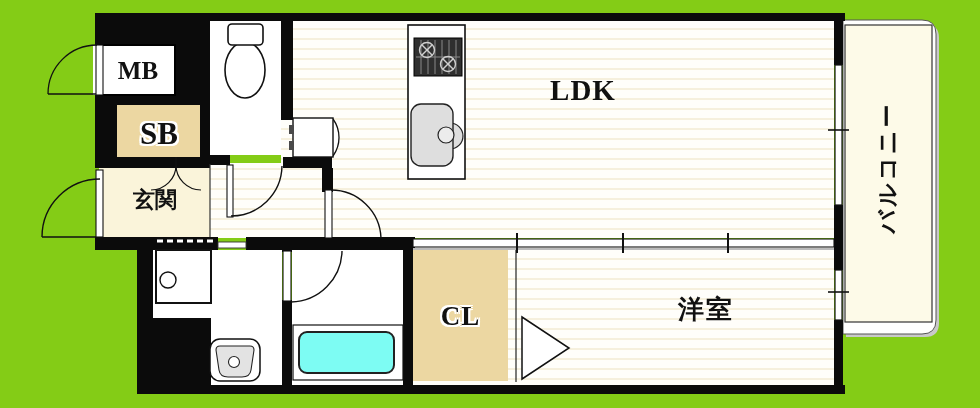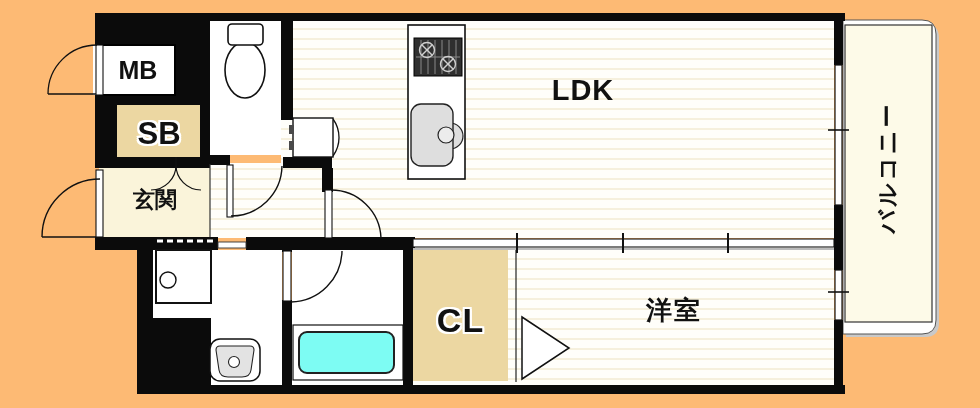--- a/index.html
+++ b/index.html
@@ -1,28 +1,28 @@
 <!DOCTYPE html>
 <html><head>
 <meta charset="utf-8">
 <style>
   html,body{margin:0;padding:0;background:#fff;}
-  .plan{position:relative;width:980px;height:408px;background:#fdba74;overflow:hidden;
-        font-family:Liberation Sans, sans-serif;}
+  .plan{position:relative;width:980px;height:408px;background:#84cc16;overflow:hidden;
+        font-family:Liberation Serif, serif;}
   .plan svg{position:absolute;left:0;top:0;}
   .room-label{position:absolute;color:#111;font-weight:600;text-align:center;
               line-height:1;white-space:nowrap;pointer-events:none;}
   .halo{text-shadow:-2px -2px 0 #fff,2px -2px 0 #fff,-2px 2px 0 #fff,2px 2px 0 #fff,
         0 -2px 0 #fff,0 2px 0 #fff,-2px 0 0 #fff,2px 0 0 #fff;}
   .lbl-mb   {left:100px;top:58px;width:76px;font-size:25px;}
   .lbl-sb   {left:117px;top:118px;width:84px;font-size:31px;}
   .lbl-genkan{left:100px;top:189px;width:110px;font-size:22px;}
   .lbl-ldk  {left:523px;top:76px;width:120px;font-size:29px;letter-spacing:1px;}
-  .lbl-cl   {left:413px;top:303px;width:95px;font-size:34px;letter-spacing:1px;}
-  .lbl-yo   {left:624px;top:297px;width:100px;font-size:26px;letter-spacing:2px;}
+  .lbl-cl   {left:413px;top:303px;width:95px;font-size:27px;letter-spacing:1px;}
+  .lbl-yo   {left:656px;top:297px;width:100px;font-size:26px;letter-spacing:2px;}
   .lbl-balc {left:812px;top:156px;width:150px;font-size:23px;letter-spacing:3px;
              transform:rotate(-90deg);transform-origin:center;}
 </style>
 </head>
 <body>
 
 <div class="plan">
 <svg width="980" height="408" viewBox="0 0 980 408">
   <defs>
     <pattern id="flooring" width="10" height="10" patternUnits="userSpaceOnUse">

